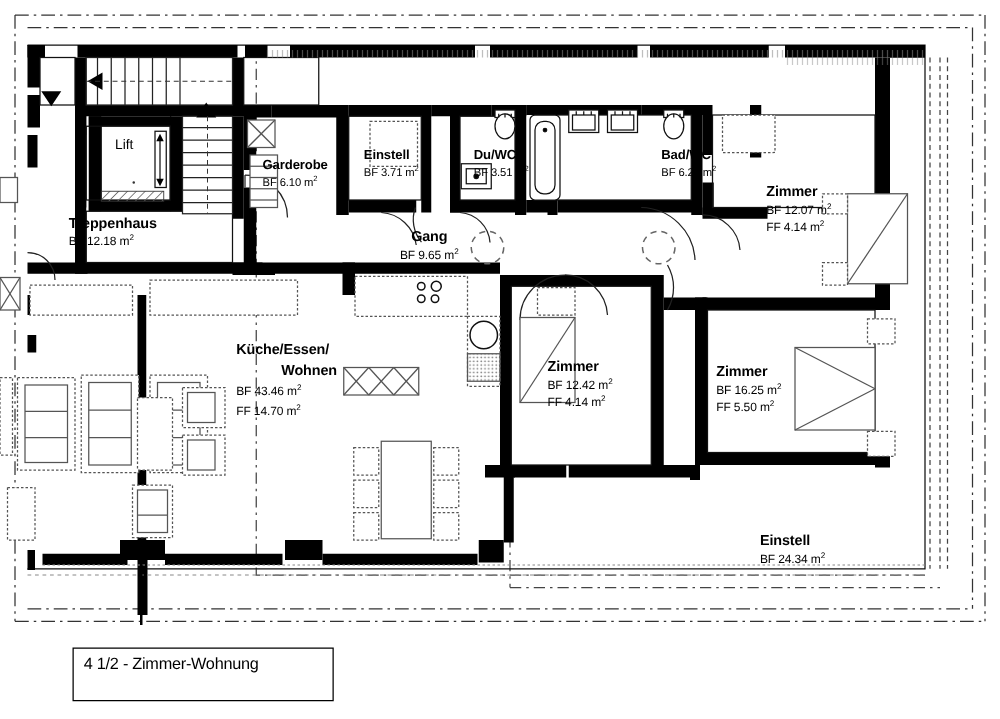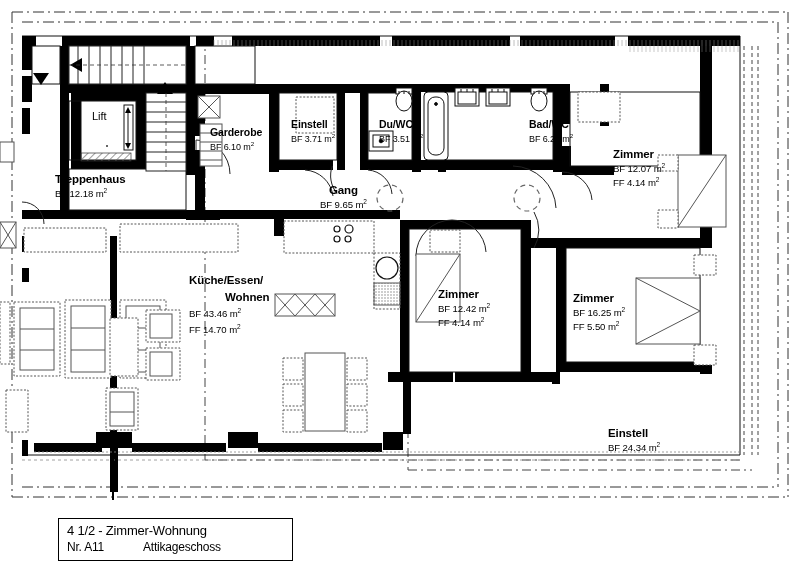--- a/index.html
+++ b/index.html
@@ -61,21 +61,21 @@
     font-size: 11px;
     font-weight: normal;
     color: #000;
     white-space: nowrap;
   }
   
   #title-block {
     position: absolute;
     left: 58px;
     top: 518px;
-    width: 235px;
+    width: 209px;
     height: 43px;
     border: 1.3px solid #000;
     background: #ffffff;
     box-sizing: border-box;
     padding: 4px 0 12px 8px;
   }
   #title-block .tb-line1 {
     font-size: 13px;
     color: #000;
     letter-spacing: -0.2px;
@@ -542,18 +542,15 @@
 
   <div class="room-label" style="left:608px; top:426px;">
     <span class="rl-name">Einstell</span>
     <span class="rl-area"><span>BF 24.34 m</span><span class="sup">2</span></span>
   </div>
 
   <div class="lift-label" style="left:92px; top:110px;">Lift</div>
 
   <div id="title-block">
     <div class="tb-line1">4 1/2 - Zimmer-Wohnung</div>
-    <div class="tb-line2">
-      <span class="tb-nr">Nr. A11</span><span>Attikageschoss</span>
-    </div>
   </div>
 
 </div>
 
 </body></html>

